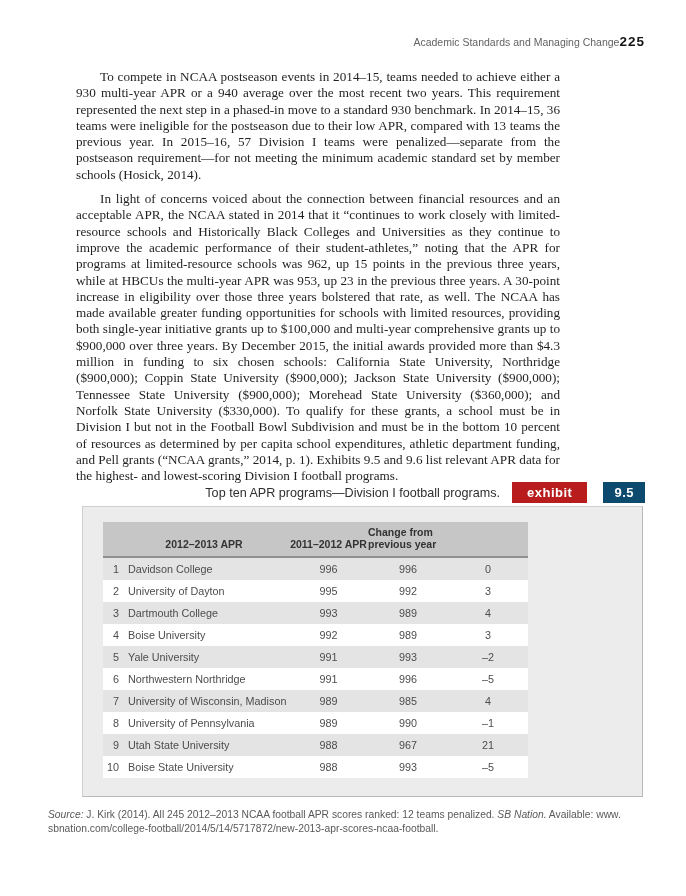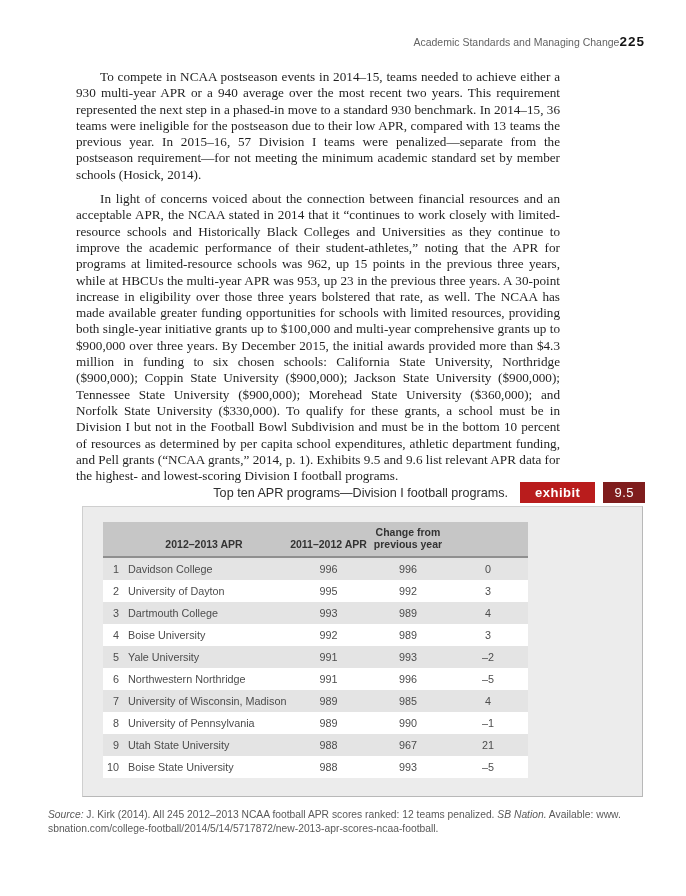--- a/index.html
+++ b/index.html
@@ -29,22 +29,22 @@
     position:absolute; top:482px; right:41px; height:21px;
     display:flex; align-items:center;
     font-family:"Liberation Sans", sans-serif;
   }
   .caption-text { font-size:12.6px; color:#2e2e2e; margin-right:12px; }
   .exhibit-label {
     background:#b91c1c; color:#ffffff; font-weight:bold; font-size:13px;
     height:21px; line-height:21px; padding:0 15px; letter-spacing:.5px;
   }
   .exhibit-number {
-    background:#7f1d1d; color:#ffffff; font-weight:normal; font-size:13px;
-    height:21px; line-height:21px; padding:0 11px; margin-left:8px; letter-spacing:.5px;
+    background:#0c4a6e; color:#ffffff; font-weight:bold; font-size:13px;
+    height:21px; line-height:21px; padding:0 11px; margin-left:16px; letter-spacing:.5px;
   }
 
   
   .exhibit-panel {
     position:absolute; left:82px; top:506px; width:561px; height:291px;
     background:#ececec; border:1px solid #cfcfcf;
     border-right-color:#b8b8b8; border-bottom-color:#b8b8b8;
     box-sizing:border-box;
   }
   .apr-table {
@@ -52,21 +52,21 @@
     font-family:"Liberation Sans", sans-serif;
   }
   .t-header {
     display:grid; grid-template-columns:16px 170px 79px 80px 80px;
     background:#c6c6c6; border-bottom:2px solid #8f8f8f;
     height:34px; align-items:end;
     font-size:10.5px; font-weight:bold; color:#333333;
   }
   .t-header .h-school { padding-left:12px; padding-bottom:6px; }
   .t-header .h-val { text-align:center; padding-bottom:6px; }
-  .t-header .h-change { text-align:center; line-height:11.5px; padding-bottom:6px; }
+  .t-header .h-change { line-height:11.5px; padding-bottom:6px; }
   .t-row {
     display:grid; grid-template-columns:16px 170px 79px 80px 80px;
     height:22px; align-items:center; background:#ffffff;
     font-size:10.8px; color:#4d4d4d;
   }
   .t-row:nth-child(odd) { background:#e4e4e4; }
   .c-rank   { text-align:right; }
   .c-school { padding-left:9px; }
   .c-val    { text-align:center; }
 

